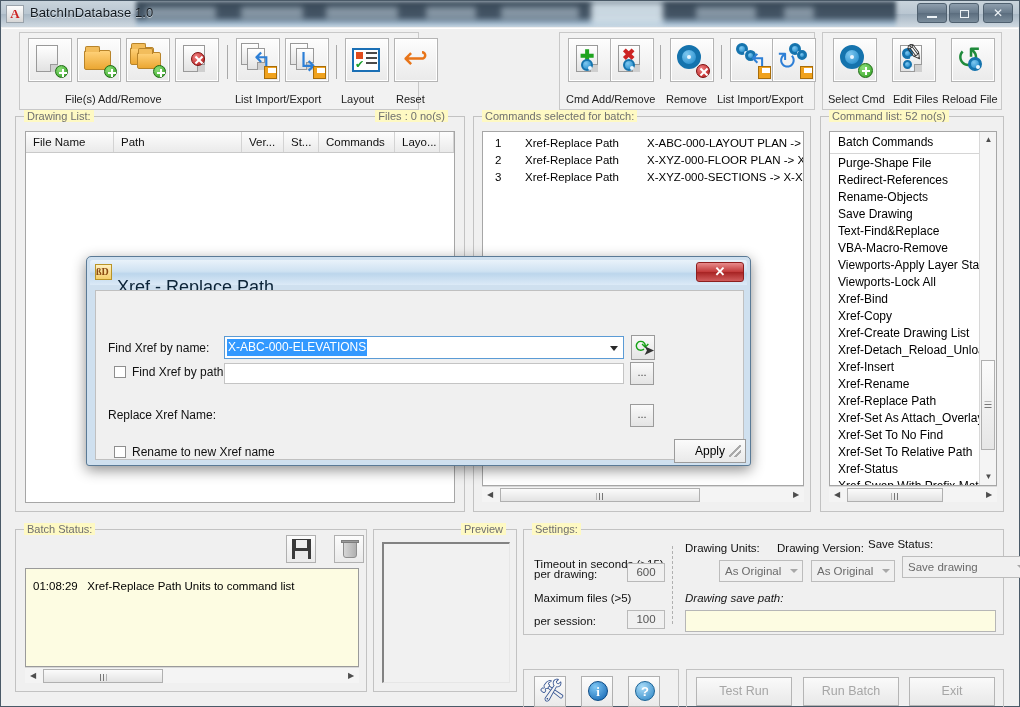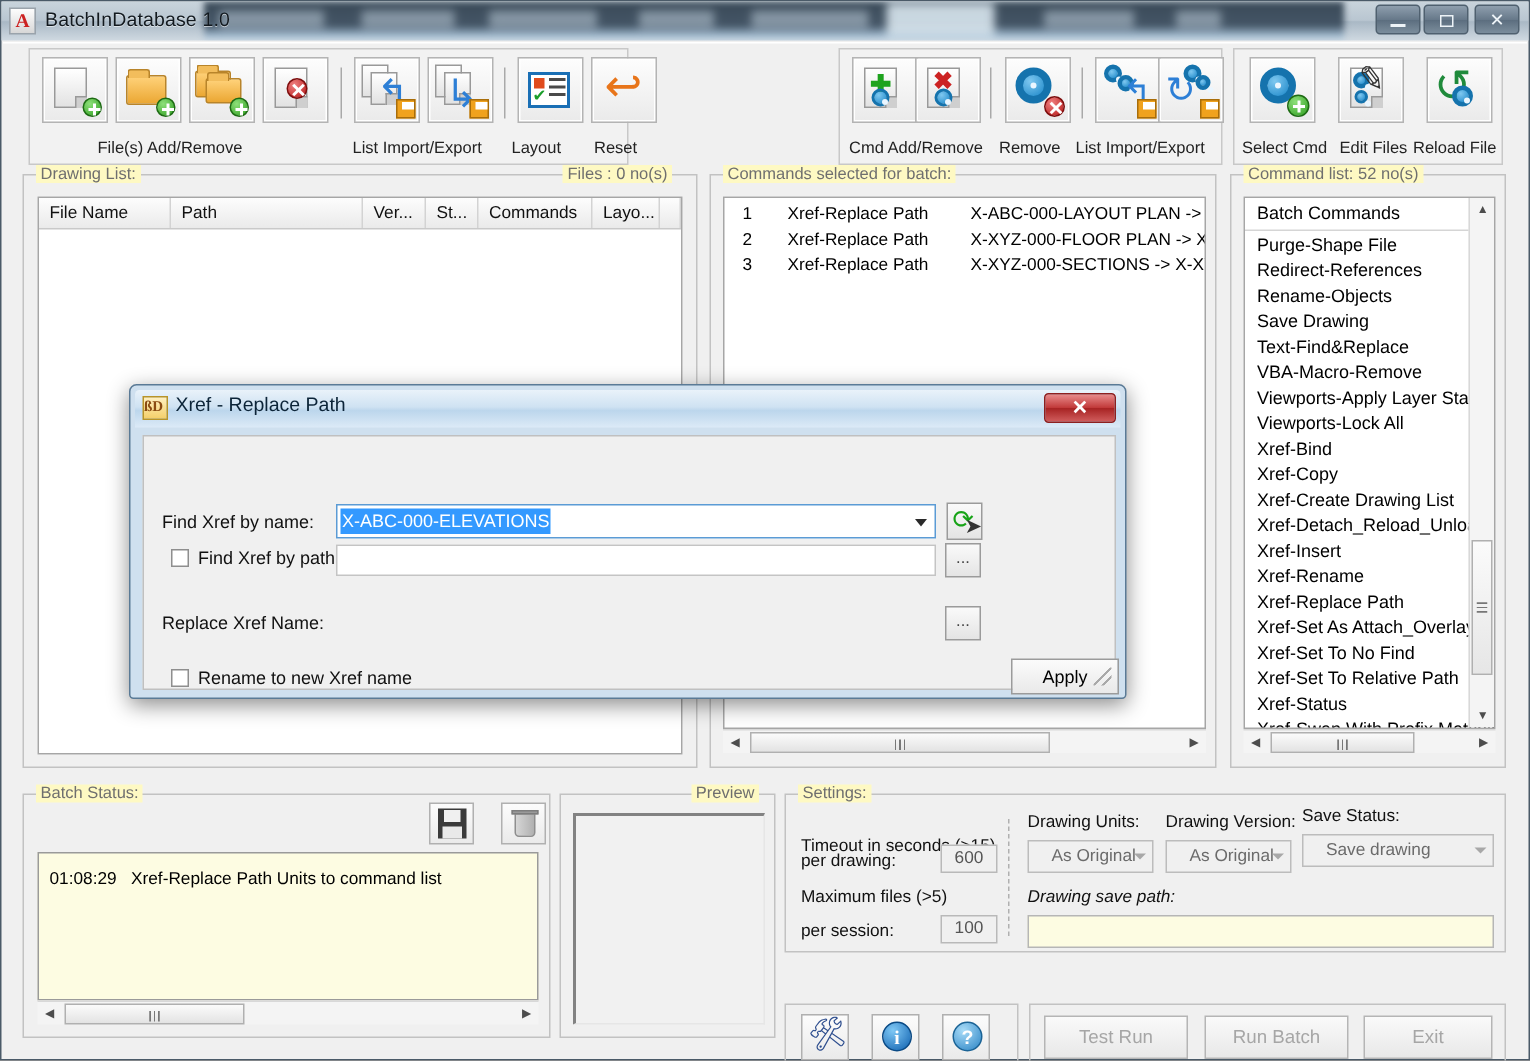--- a/index.html
+++ b/index.html
@@ -176,21 +176,21 @@
         background:linear-gradient(to bottom,#fcfcfc,#eaeaea);
         border:1px solid #b0b0b0;}
 
   
   .lbl{ position:absolute; font-size:11.5px; color:#111; white-space:nowrap;}
   .numbox{ position:absolute; width:38px;height:19px;
         background:#f0f0f0; border:1px solid #b9b9b9;
         text-align:center; line-height:17px; font-size:11.5px; color:#555;}
   .combo{ position:absolute; height:22px; background:#f0f0f0;
         border:1px solid #bcbcbc; font-size:11.5px; color:#6b6b6b;
-        line-height:20px; padding-left:15px; overflow:hidden; white-space:nowrap;}
+        line-height:20px; padding-left:5px; overflow:hidden; white-space:nowrap;margin-left:34px;}
   .combo .ca{ position:absolute; right:4px; top:8px; width:0;height:0;
         border-left:4px solid transparent;border-right:4px solid transparent;
         border-top:4px solid #a8a8a8;}
   #savepath{ position:absolute; background:#fdfce2; border:1px solid #b6b6b6; height:22px;}
   .vsep{ position:absolute; width:0; border-left:1px dashed #b0b0b0;}
 
   .bigbtn{ position:absolute; height:29px;
         background:linear-gradient(to bottom,#fafafa,#e8e8e8);
         border:1px solid #b5b5b5;
         color:#a6a6a6; font-size:12.5px; text-align:center; line-height:27px;}
@@ -207,21 +207,21 @@
   #dlg-titlebar{
     position:relative; height:25px;
     background:linear-gradient(to bottom,#e9f2fa,#cfe2f2 45%,#bcd6ec 55%,#dceaf7);
     border-radius:3px 3px 0 0;
   }
   #dlg-icon{ position:absolute; left:5px; top:4px; width:17px;height:16px;
         background:linear-gradient(to bottom,#fff0c0,#f4cf6a);
         border:1px solid #b99427; font-size:10px; color:#8a4b12;
         text-align:left; line-height:14px; font-weight:bold;
         font-family:"Liberation Serif",serif;}
-  #dlg-title{ position:absolute; left:27px; top:2px; font-size:13px; color:#0c2438;}
+  #dlg-title{ position:absolute; left:27px; top:17px; font-size:18px; color:#0c2438;}
   #dlg-close{ position:absolute; right:3px; top:2px; width:48px;height:20px;
         background:linear-gradient(to bottom,#e88b8b,#c23b3b 48%,#a82424 52%,#d05c5c);
         border:1px solid #8d1f1f; border-radius:3px;
         color:#fff; font-size:13px; font-weight:bold; text-align:center; line-height:18px;}
   #dlg-body{
     position:absolute; left:8px; top:33px; width:649px; height:170px;
     background:#f0f0f0; border:1px solid #c0c0c0;
   }
   .dlbl{ position:absolute; font-size:12px; color:#111; white-space:nowrap;}
   #xref-combo{

